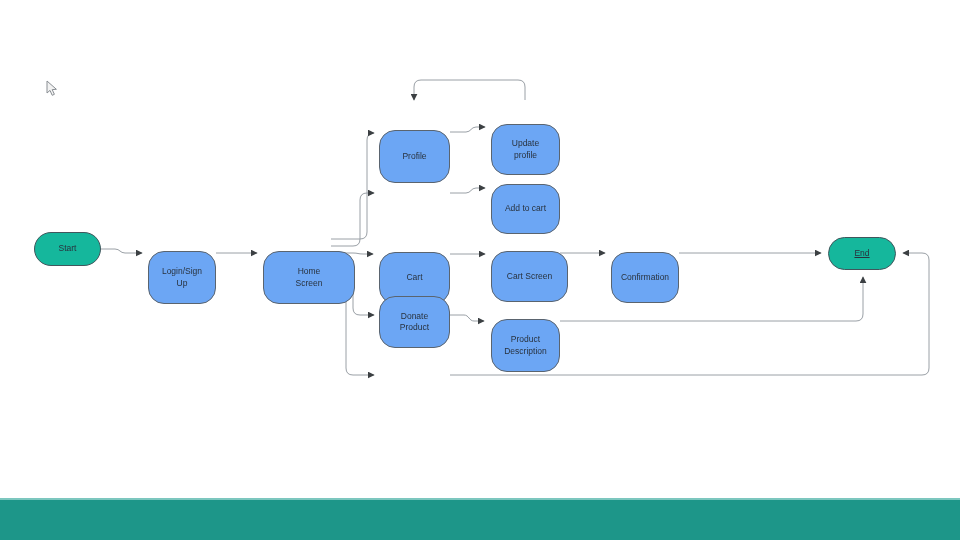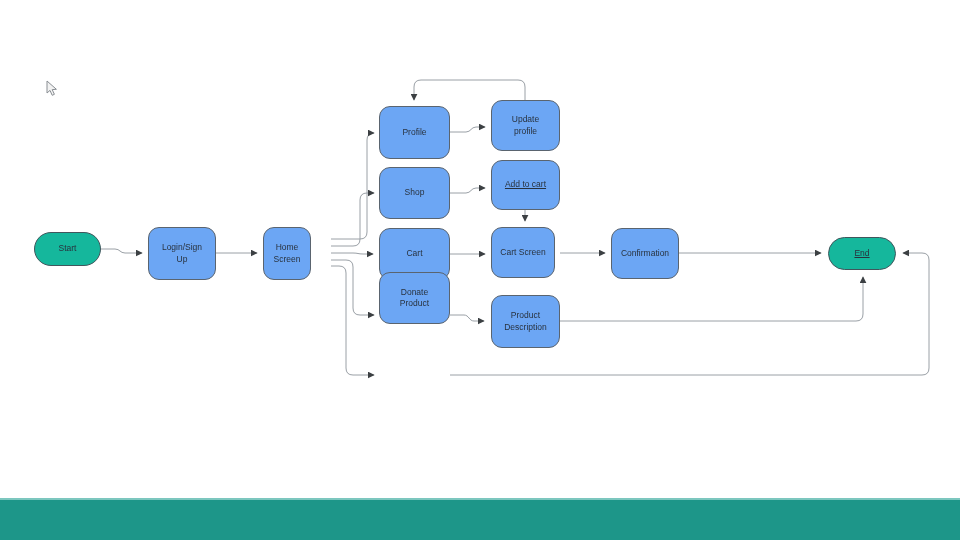--- a/index.html
+++ b/index.html
@@ -24,21 +24,22 @@
     display: flex; align-items: center; justify-content: center;
     box-sizing: border-box;
     font-size: 8.5px;
     line-height: 1.35;
     text-align: center;
     color: var(--text-color, #28323e);
   }
   .node.process {
     background: var(--process-fill, #6ca6f4);
     border: 1px solid var(--process-border, #5a646f);
-    border-radius: 11px;
+    border-radius: 16px;
+    margin-top: 24px;
   }
   .node.terminator {
     background: var(--terminal-fill, #15b79c);
     border: 1px solid var(--terminal-border, #41565c);
     border-radius: 17px;
   }
   .node-label { white-space: pre-line; pointer-events: none; }
   .footer-bar {
     position: absolute; left: 0; top: 498px; width: 960px; height: 42px;
     background: var(--footer-color, #1d9689);
@@ -84,45 +85,42 @@
   </svg>
 
   <div class="footer-bar"></div>
 <div class="node process" style="left: 148px; top: 227px; width: 68px; height: 53px;">
       <span class="node-label">Login/Sign
 Up</span>
     </div>
     <div class="node terminator" style="left: 34px; top: 232px; width: 67px; height: 34px; border-radius: 17px;">
       <span class="node-label">Start</span>
     </div>
-    <div class="node process" style="left: 263px; top: 227px; width: 48px; height: 53px;">
+    <div class="node process" style="left: 263px; top: 227px; width: 92px; height: 53px;">
       <span class="node-label">Home
 Screen</span>
     </div>
     <div class="node process" style="left: 379px; top: 106px; width: 71px; height: 53px;">
       <span class="node-label">Profile</span>
-    </div>
-    <div class="node process" style="left: 379px; top: 167px; width: 71px; height: 52px;">
-      <span class="node-label">Shop</span>
     </div>
     <div class="node process" style="left: 379px; top: 228px; width: 71px; height: 52px;">
       <span class="node-label">Cart</span>
     </div>
     <div class="node process" style="left: 379px; top: 272px; width: 71px; height: 52px;">
       <span class="node-label">Donate
 Product</span>
     </div>
     <div class="node process" style="left: 491px; top: 100px; width: 69px; height: 51px;">
       <span class="node-label">Update
 profile</span>
     </div>
-    <div class="node process" style="left: 491px; top: 160px; width: 69px; height: 50px; text-decoration: underline;">
+    <div class="node process" style="left: 491px; top: 160px; width: 69px; height: 50px;">
       <span class="node-label">Add to cart</span>
     </div>
-    <div class="node process" style="left: 491px; top: 227px; width: 64px; height: 51px;">
+    <div class="node process" style="left: 491px; top: 227px; width: 77px; height: 51px;">
       <span class="node-label">Cart Screen</span>
     </div>
     <div class="node process" style="left: 491px; top: 295px; width: 69px; height: 53px;">
       <span class="node-label">Product
 Description</span>
     </div>
     <div class="node process" style="left: 611px; top: 228px; width: 68px; height: 51px;">
       <span class="node-label">Confirmation</span>
     </div>
     <div class="node terminator" style="left: 828px; top: 237px; width: 68px; height: 33px; border-radius: 16.5px; text-decoration: underline;">

